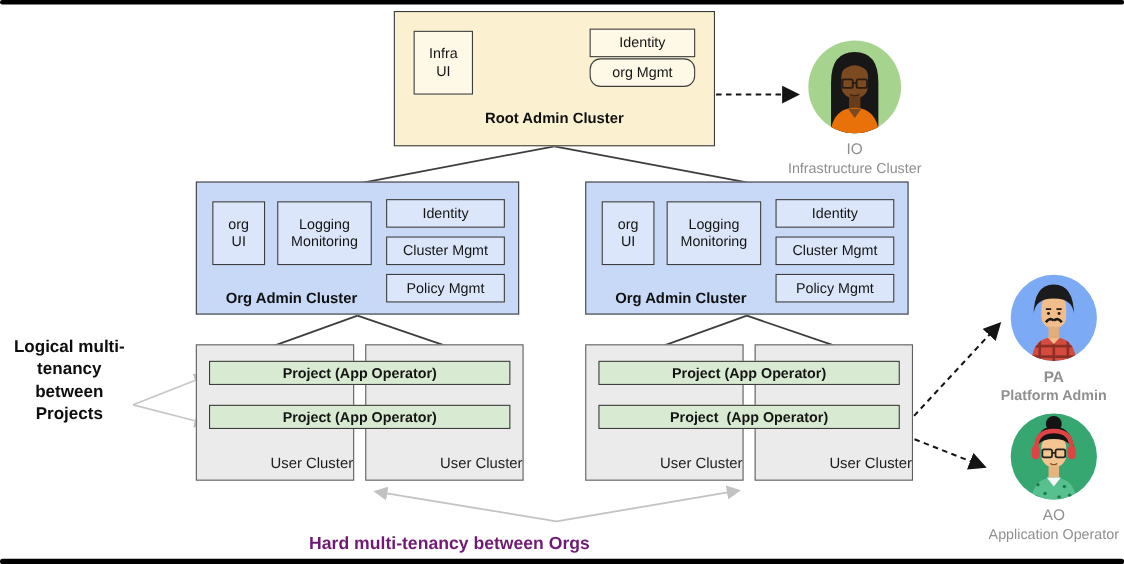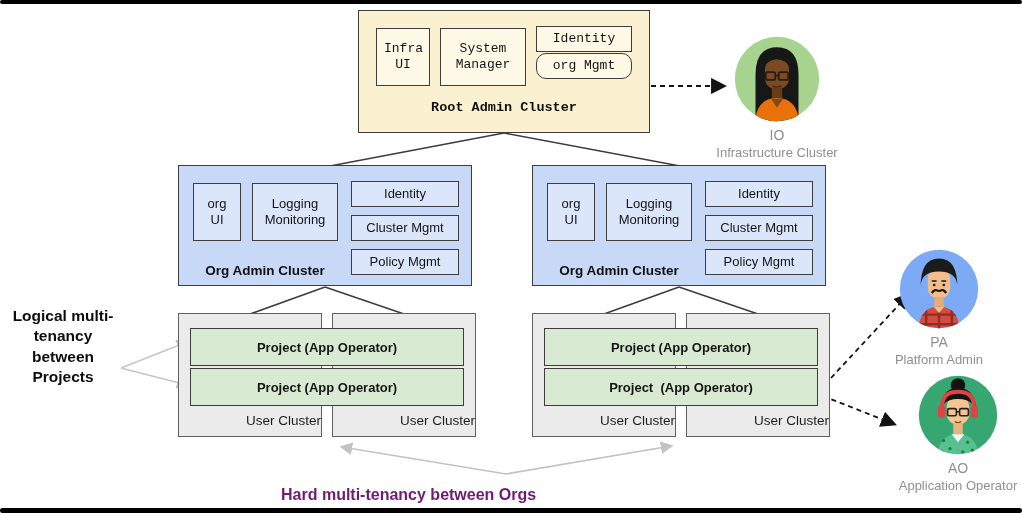--- a/index.html
+++ b/index.html
@@ -4,21 +4,21 @@
 <style>
   html,body{margin:0;padding:0;background:#ffffff;}
   .page{position:relative;width:1022px;height:513px;background:#ffffff;overflow:hidden;
         font-family:"Liberation Sans", sans-serif;color:#141414;}
   .bar{position:absolute;left:0;width:1022px;background:#000;border-radius:4px;}
   .bar.top{top:0;height:4px;}
   .bar.bottom{top:508px;height:5px;}
   .overlay{position:absolute;left:0;top:0;pointer-events:none;}
 
   .cluster{position:absolute;border:1.5px solid #3d3d3d;box-sizing:border-box;}
-  .root-cluster{left:358px;top:10px;width:292px;height:123px;background:#FBF1D0;font-family:Liberation Mono, monospace;}
+  .root-cluster{left:358px;top:10px;width:292px;height:123px;background:#FBF1D0;}
   .org-cluster{top:165px;width:294px;height:121px;background:#C7D9F6;}
   .org-left{left:178px;} .org-right{left:532px;}
 
   .comp{position:absolute;border:1.4px solid #3d3d3d;box-sizing:border-box;
         display:flex;align-items:center;justify-content:center;text-align:center;
         font-size:13px;line-height:1.25;color:#141414;}
   .root-comp{background:#FEF9E7;}
   .org-comp{background:#DCE6FB;}
   .wrap-xnarrow{display:inline-block;width:30px;}
   .wrap-narrow{display:inline-block;width:38px;}
@@ -30,33 +30,33 @@
   .root-label{left:0;top:88px;width:100%;}
   .org-label{left:0;top:96px;width:172px;}
 
   .user-group{position:absolute;top:313px;width:298px;height:124px;}
   .ug-left{left:178px;} .ug-right{left:532px;}
   .user-cluster{position:absolute;top:0;width:144px;height:124px;background:#EBEBEB;
                 border:1.4px solid #5f5f5f;box-sizing:border-box;}
   .uc-0{left:0;} .uc-1{left:154px;}
   .user-cluster-label{position:absolute;bottom:8px;left:0;width:100%;text-align:right;
                       font-size:13.5px;color:#1d1d1d;}
-  .project-bar{position:absolute;left:12px;width:274px;height:38px;background:#D9EAD3;
+  .project-bar{position:absolute;left:12px;width:274px;height:22px;background:#D9EAD3;
                border:1.4px solid #3d3d3d;box-sizing:border-box;display:flex;align-items:center;
                justify-content:center;font-weight:bold;font-size:13px;white-space:pre-wrap;}
   .proj-0{top:15px;} .proj-1{top:55px;}
 
   .annotation-left{position:absolute;left:4px;top:306px;width:118px;text-align:center;
                    font-weight:bold;font-size:15.5px;line-height:1.32;color:#0d0d0d;}
   .annotation-bottom{position:absolute;left:281px;top:486px;width:450px;
                      font-weight:bold;font-size:16px;color:#701a75;}
 
   .persona{position:absolute;display:flex;flex-direction:column;align-items:center;}
   .persona-io{left:707px;top:36px;width:140px;}
-  .persona-pa{left:874px;top:249px;width:130px;}
+  .persona-pa{left:893px;top:249px;width:130px;font-weight:bold;}
   .persona-ao{left:893px;top:375px;width:130px;align-items:center;}
   .persona-code{margin-top:5px;font-size:14px;color:#8f8f8f;}
   .persona-role{margin-top:2px;font-size:13px;color:#8f8f8f;white-space:nowrap;}
 </style>
 </head>
 <body>
 
 <div class="page">
 
   <div class="bar top"></div>
@@ -84,23 +84,20 @@
     <path d="M823 396 L894 424" stroke="#141414" stroke-width="1.8" stroke-dasharray="5 4" fill="none" marker-end="url(#ah-black)"></path>
 
     <path d="M121 368 L187 342" stroke="#c6c6c6" stroke-width="1.6" fill="none" marker-end="url(#ah-gray)"></path>
     <path d="M121 368 L187 385" stroke="#c6c6c6" stroke-width="1.6" fill="none" marker-end="url(#ah-gray)"></path>
     <path d="M342 447 L506 474 L671 446" stroke="#c2c2c2" stroke-width="1.6" fill="none" marker-start="url(#ah-gray)" marker-end="url(#ah-gray)"></path>
   </svg>
 
   <div class="cluster root-cluster">
     <div class="comp root-comp" style="left:17px;top:17px;width:54px;height:58px;">
       <span class="wrap-narrow">Infra UI</span>
-    </div>
-    <div class="comp root-comp" style="left:81px;top:17px;width:86px;height:58px;">
-      <span class="wrap-med">System Manager</span>
     </div>
     <div class="comp root-comp" style="left:177px;top:15px;width:96px;height:26px;">
       <span>Identity</span>
     </div>
     <div class="comp root-comp" style="left:177px;top:42px;width:96px;height:26px;border-radius:10px;">
       <span>org Mgmt</span>
     </div>
     <div class="cluster-label root-label">
       <div>Root Admin Cluster</div>
     </div>

